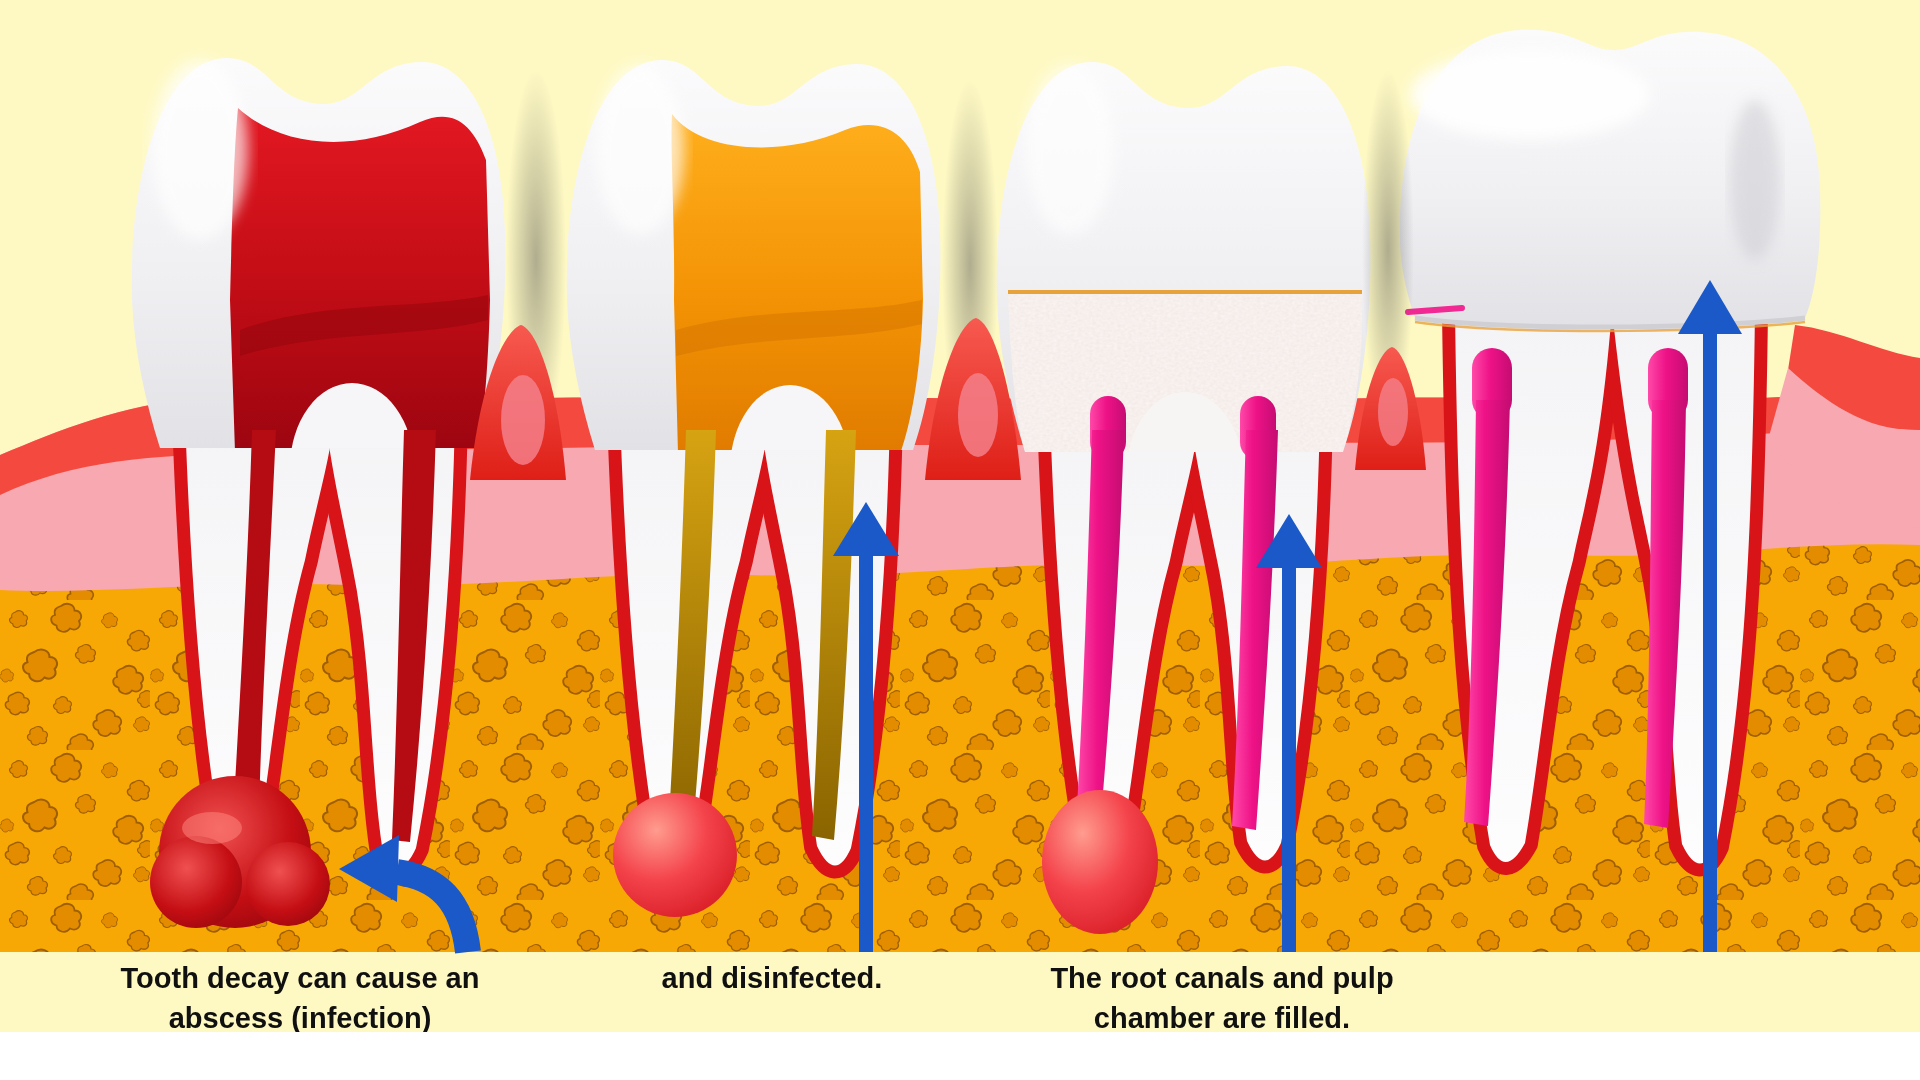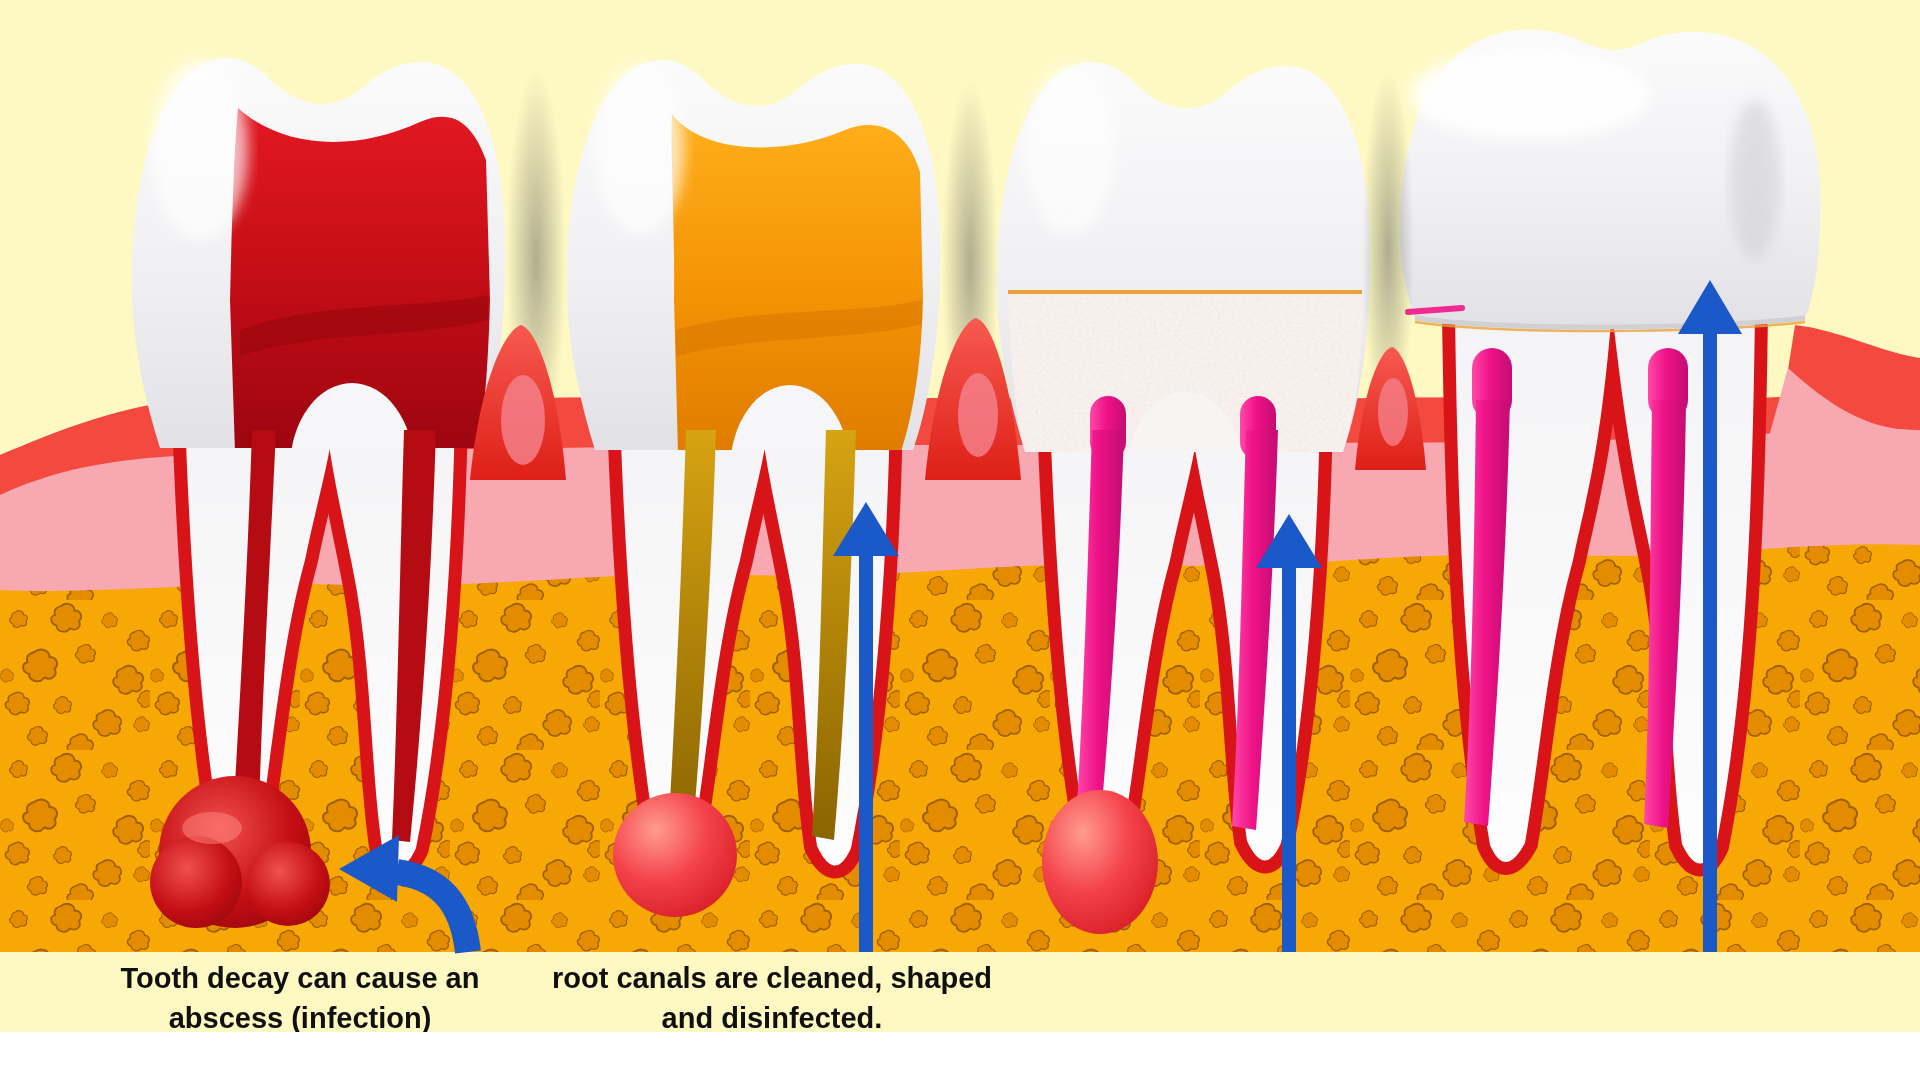--- a/index.html
+++ b/index.html
@@ -248,20 +248,24 @@
     </g>
   </g>
 </svg>
 
 <div class="caption cap-1">
   <span>Tooth decay can cause an</span>
   <span>abscess (infection)</span>
   <span></span>
 </div>
 <div class="caption cap-2">
-  <span>root canals are cleaned, shaped</span>
   <span>and disinfected.</span>
+</div>
+<div class="caption cap-3">
+  <span>The root canals and pulp</span>
+  <span>chamber are filled.</span>
+  <span></span>
 </div>
 <div class="caption cap-4">
   <span></span>
 </div>
 
 </div>
 
 </body></html>

